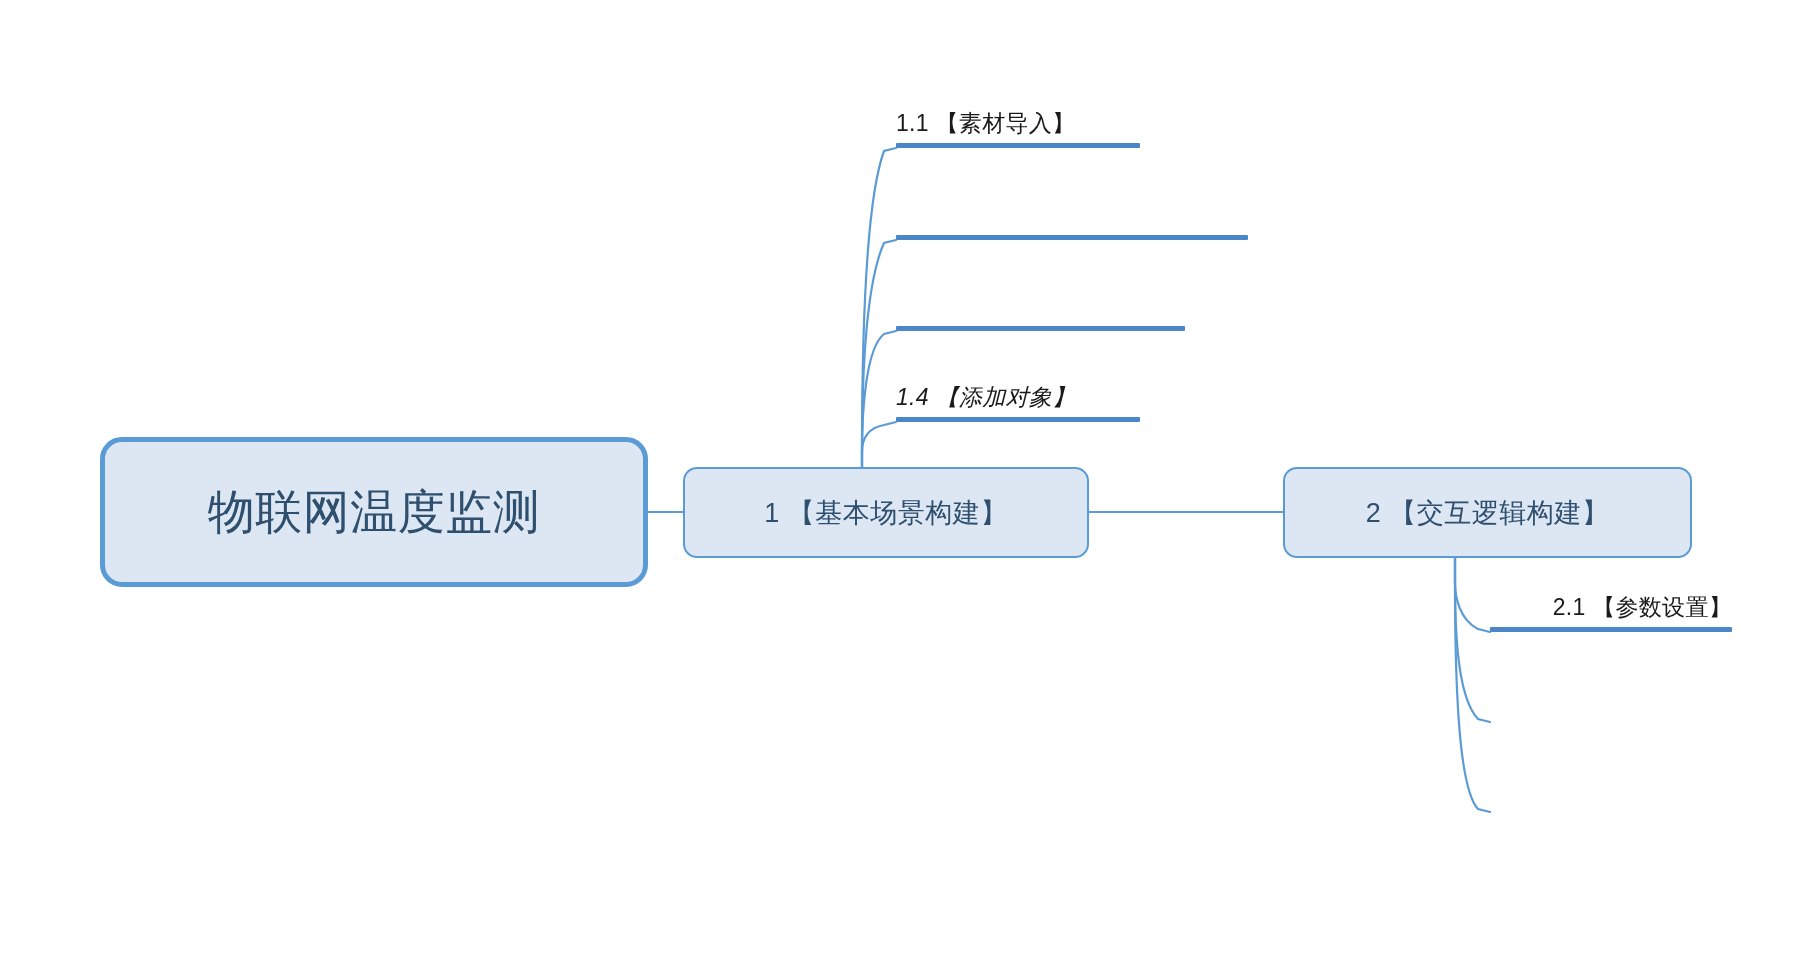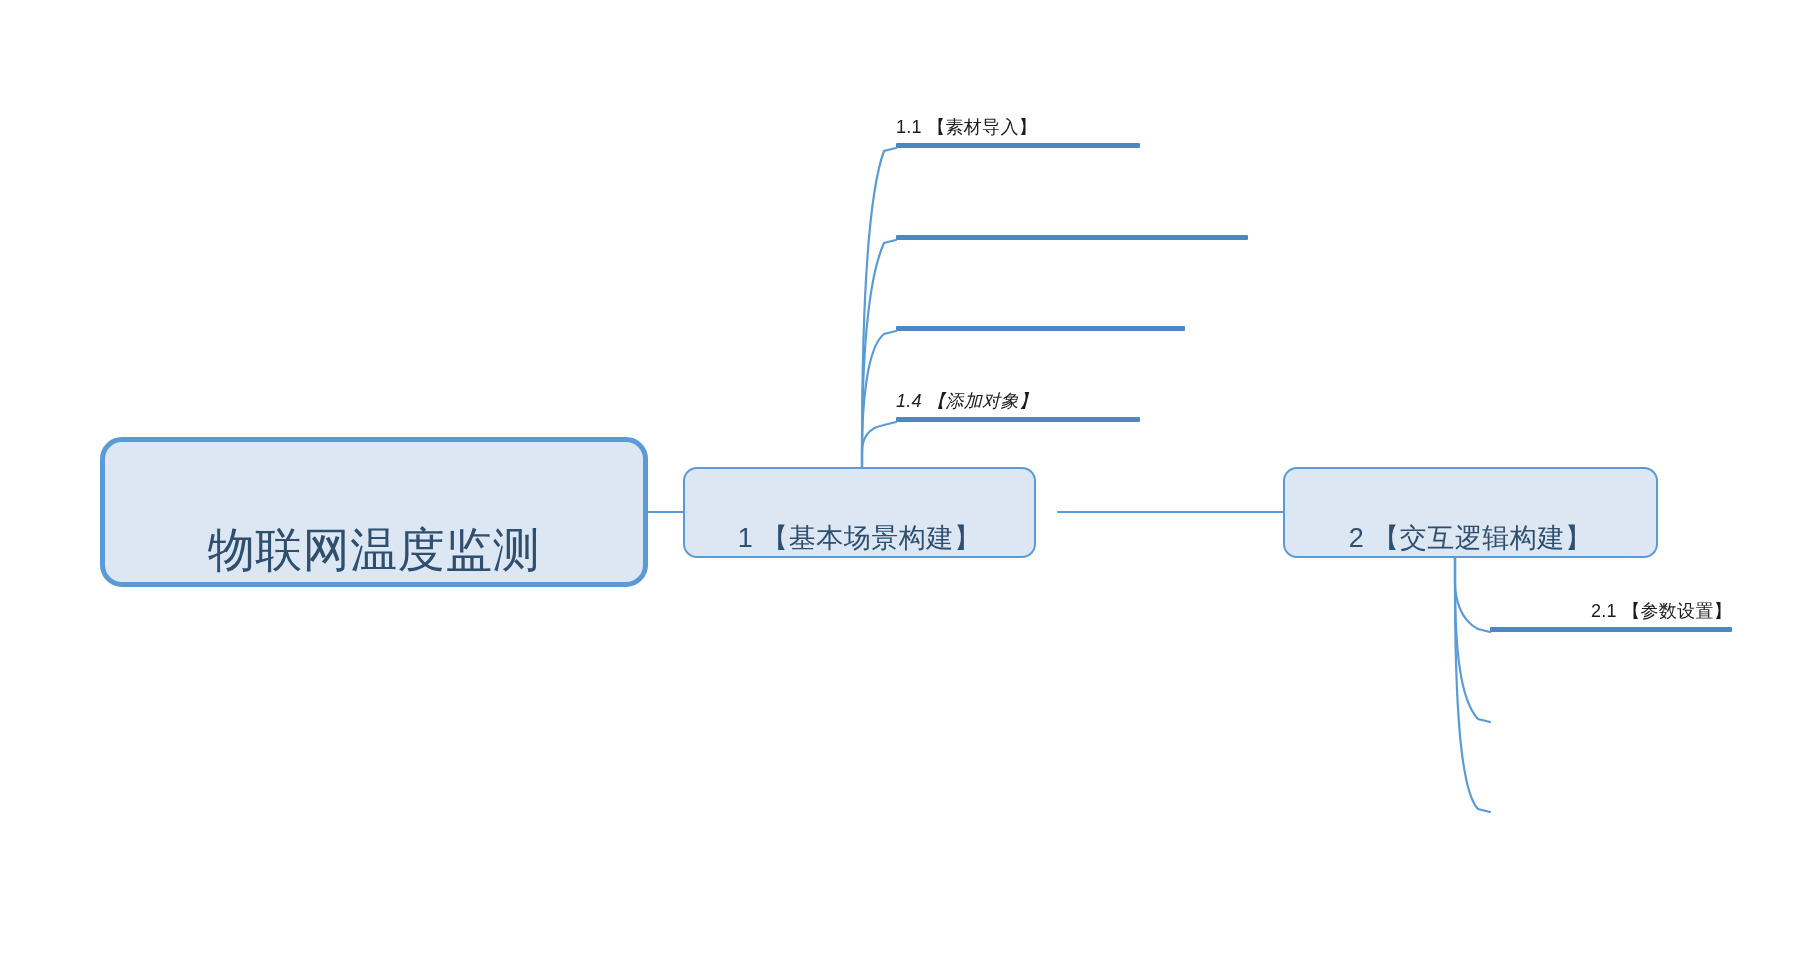--- a/index.html
+++ b/index.html
@@ -14,21 +14,21 @@
   
   #wires{position:absolute;left:0;top:0;width:1800px;height:962px;}
 
   
   .node{
     position:absolute;
     box-sizing:border-box;
     background:#dde7f3;
     border:2.6px solid #5b9bd5;
     border-radius:14px;
-    display:flex;align-items:flex-end;justify-content:center;
+    display:flex;align-items:center;justify-content:center;
     color:#2f4f6f;
     white-space:nowrap;
     letter-spacing:.5px;
   }
   .node.root{
     border-width:5px;
     border-radius:22px;
     font-size:47px;
     color:#2f4f6f;
   }
@@ -36,21 +36,21 @@
     font-size:27px;
   }
 
   
   .leaf{position:absolute;}
   .leaf-label{
     position:absolute;
     bottom:9px;
     left:0;
     white-space:nowrap;
-    font-size:18px;
+    font-size:23px;
     color:#1a1a1a;
     letter-spacing:.3px;
   }
   .leaf-bar{
     position:absolute;
     bottom:0;left:0;
     height:5px;
     background:#4a86c8;
     border-radius:1px;
   }
@@ -80,25 +80,25 @@
       <path d="M1455,582 C1455,598 1460,620 1478,629 L1490,632" stroke-width="2.2"></path>
       <path d="M1455,582 C1455,648 1460,700 1478,719 L1490,722" stroke-width="2.2"></path>
       <path d="M1455,582 C1455,700 1460,790 1478,809 L1490,812" stroke-width="2.2"></path>
     </g>
   </svg>
 
   <div class="node root" style="left:100px;top:437px;width:548px;height:150px;">
     <span>物联网温度监测</span>
   </div>
 
-  <div class="node branch" style="left:683px;top:467px;width:353px;height:91px;">
+  <div class="node branch" style="left:683px;top:467px;width:406px;height:91px;">
     <span>1 【基本场景构建】</span>
   </div>
 
-  <div class="node branch" style="left:1283px;top:467px;width:375px;height:91px;">
+  <div class="node branch" style="left:1283px;top:467px;width:409px;height:91px;">
     <span>2 【交互逻辑构建】</span>
   </div>
 
   <div class="leaf" style="left:896px;top:93px;width:244px;height:55px;">
     <span class="leaf-label">1.1 【素材导入】</span>
     <span class="leaf-bar" style="width:244px;"></span>
   </div>
 
   <div class="leaf" style="left:896px;top:185px;width:352px;height:55px;">
     <span class="leaf-bar" style="width:352px;"></span>

